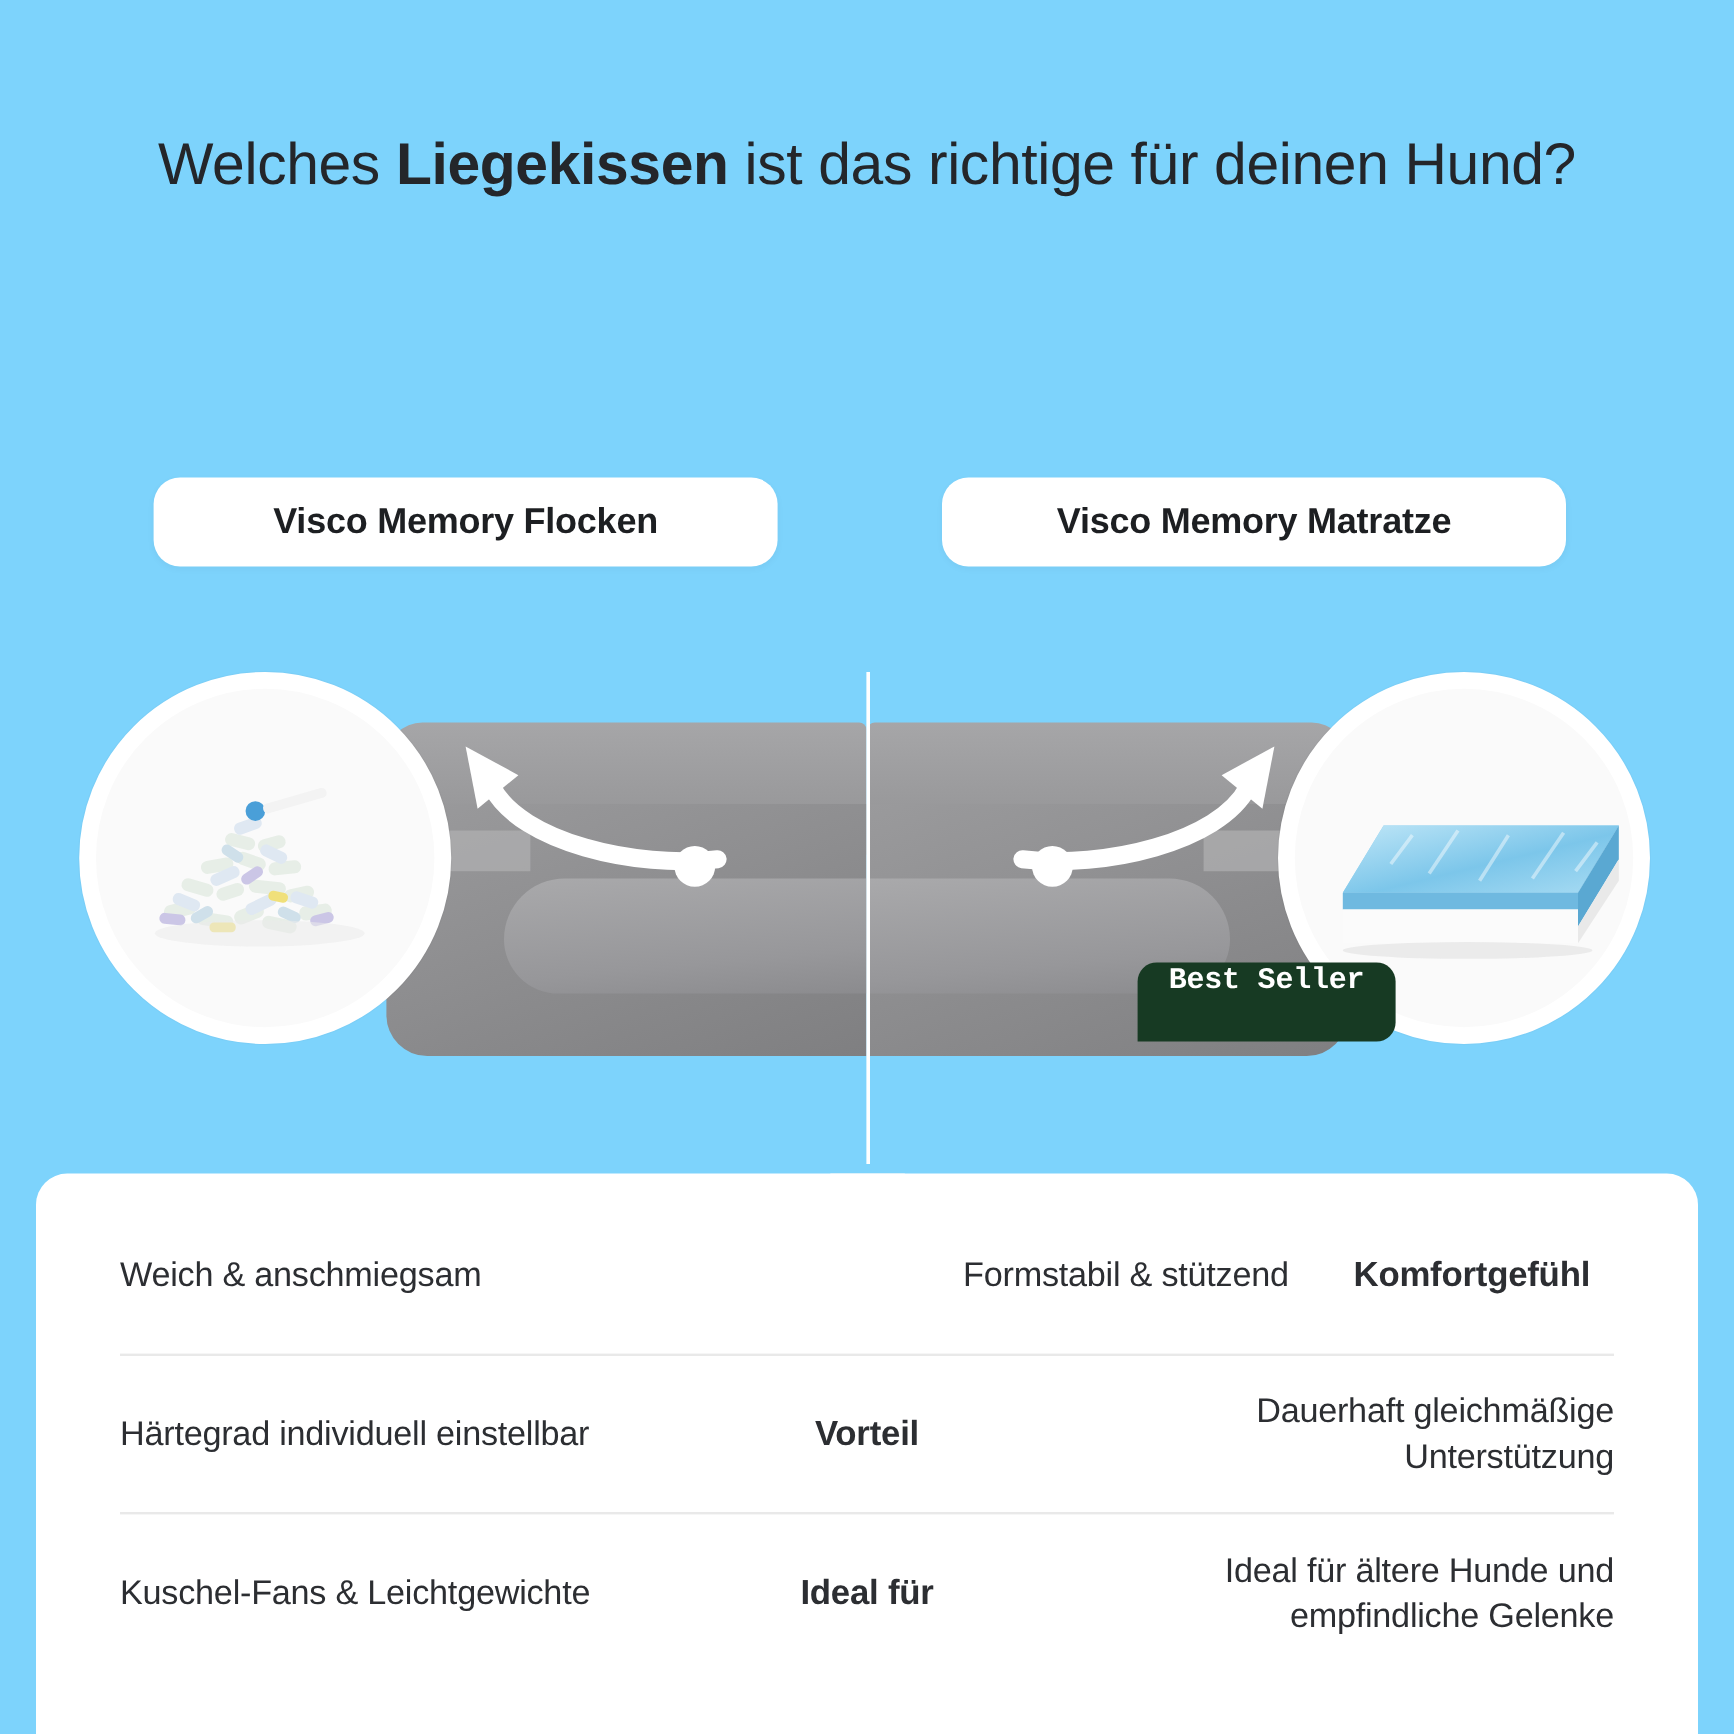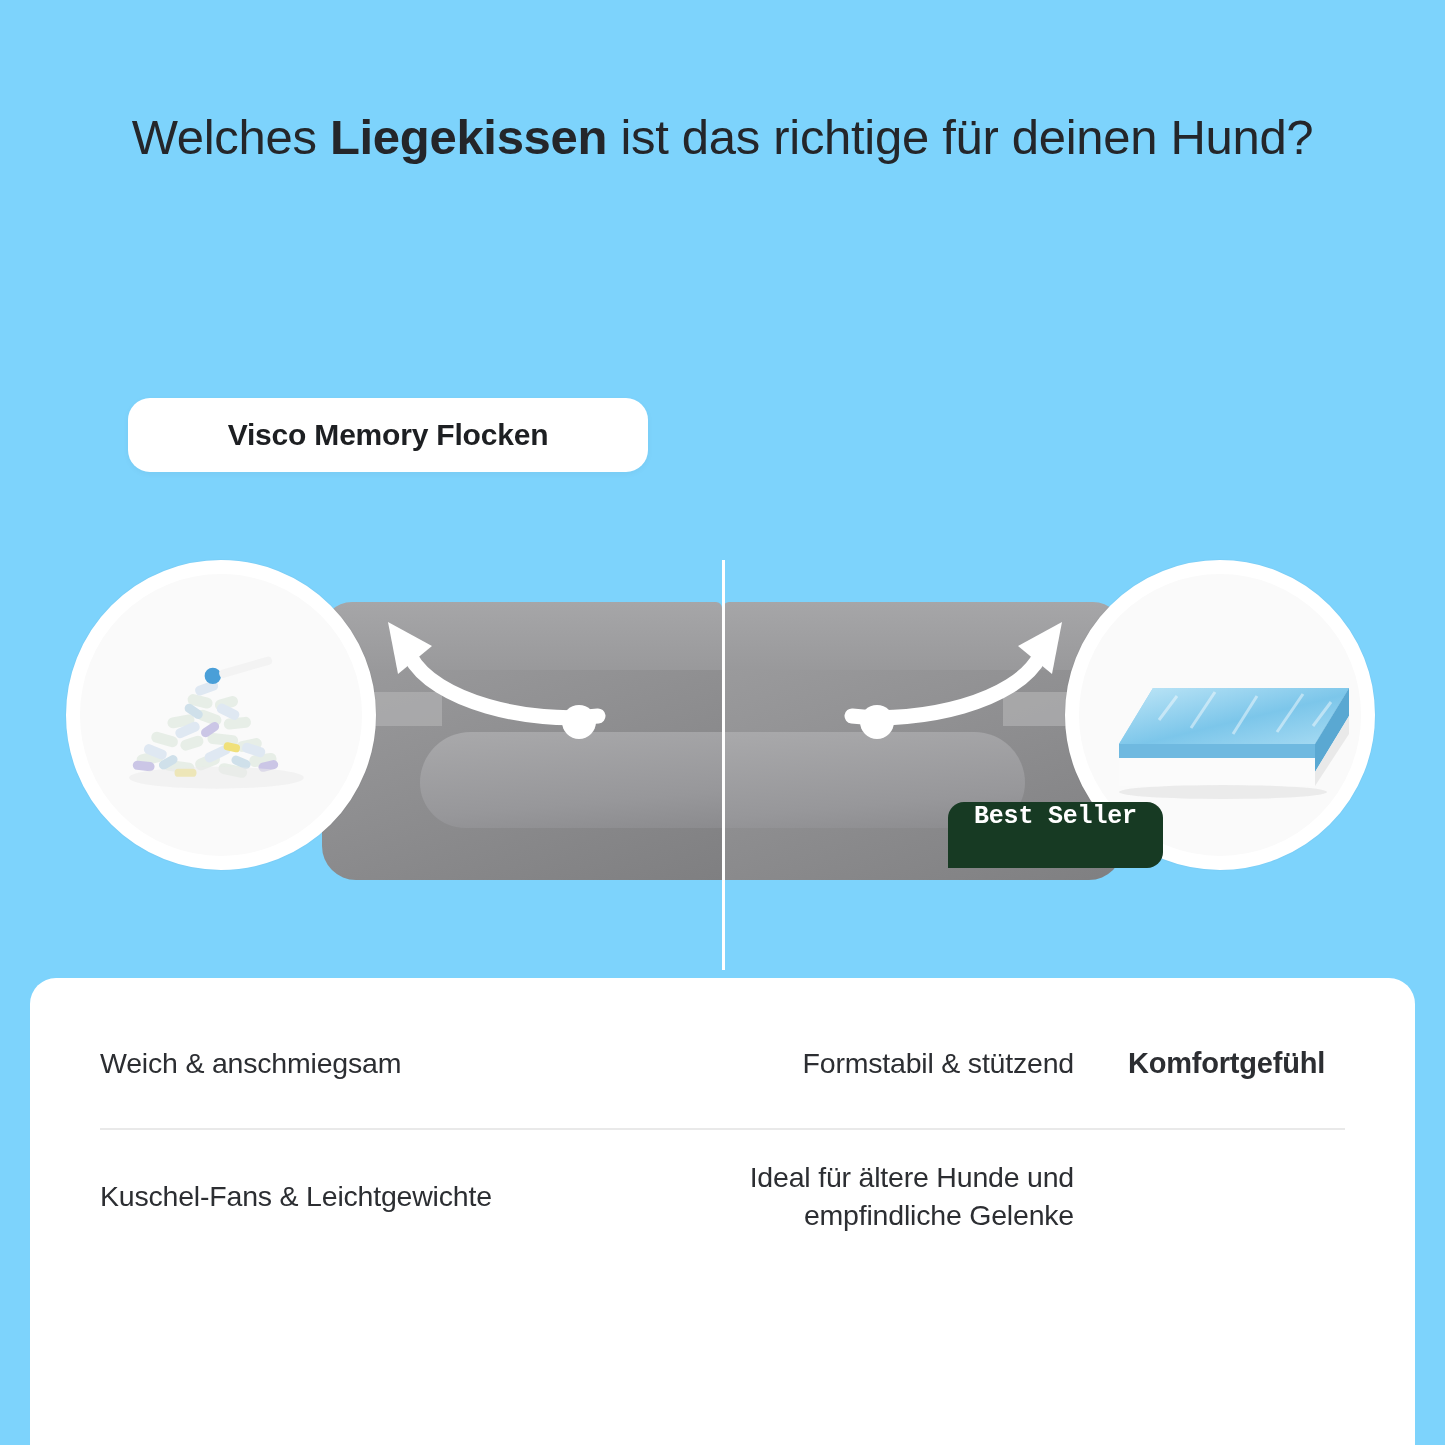--- a/index.html
+++ b/index.html
@@ -235,20 +235,23 @@
 <body>
 
 <div class="page">
 
   <div class="headline">
     <span>Welches </span><b>Liegekissen</b><span> ist das richtige für deinen Hund?</span>
   </div>
 
   <div class="pill pill-left">
     <span>Visco Memory Flocken</span>
+  </div>
+  <div class="pill pill-right">
+    <span>Visco Memory Matratze</span>
   </div>
 
   <div class="compare">
 
     <div class="bed bed-left">
       <div class="bed-back"></div>
       <div class="bed-body"></div>
       <div class="bed-rim"></div>
       <div class="bed-cushion"></div>
     </div>
@@ -358,23 +361,29 @@
   <div class="notch"></div>
   <div class="card">
     <div class="table">
 
       <div class="row">
         <div class="cell cell-left">Weich &amp; anschmiegsam</div>
         <div class="cell cell-right">Formstabil &amp; stützend</div>
         <div class="cell cell-mid">Komfortgefühl</div>
       </div>
 
+      <div class="row">
+        <div class="cell cell-left">Härtegrad individuell einstellbar</div>
+        <div class="cell cell-mid">Vorteil</div>
+        <div class="cell cell-right">Dauerhaft gleichmäßige Unterstützung</div>
+      </div>
 
       <div class="row">
         <div class="cell cell-left">Kuschel-Fans &amp; Leichtgewichte</div>
+        <div class="cell cell-mid">Ideal für</div>
         <div class="cell cell-right">Ideal für ältere Hunde und empfindliche Gelenke</div>
       </div>
 
     </div>
   </div>
 
   <div class="divider"></div>
 </div>
 
 </body></html>

